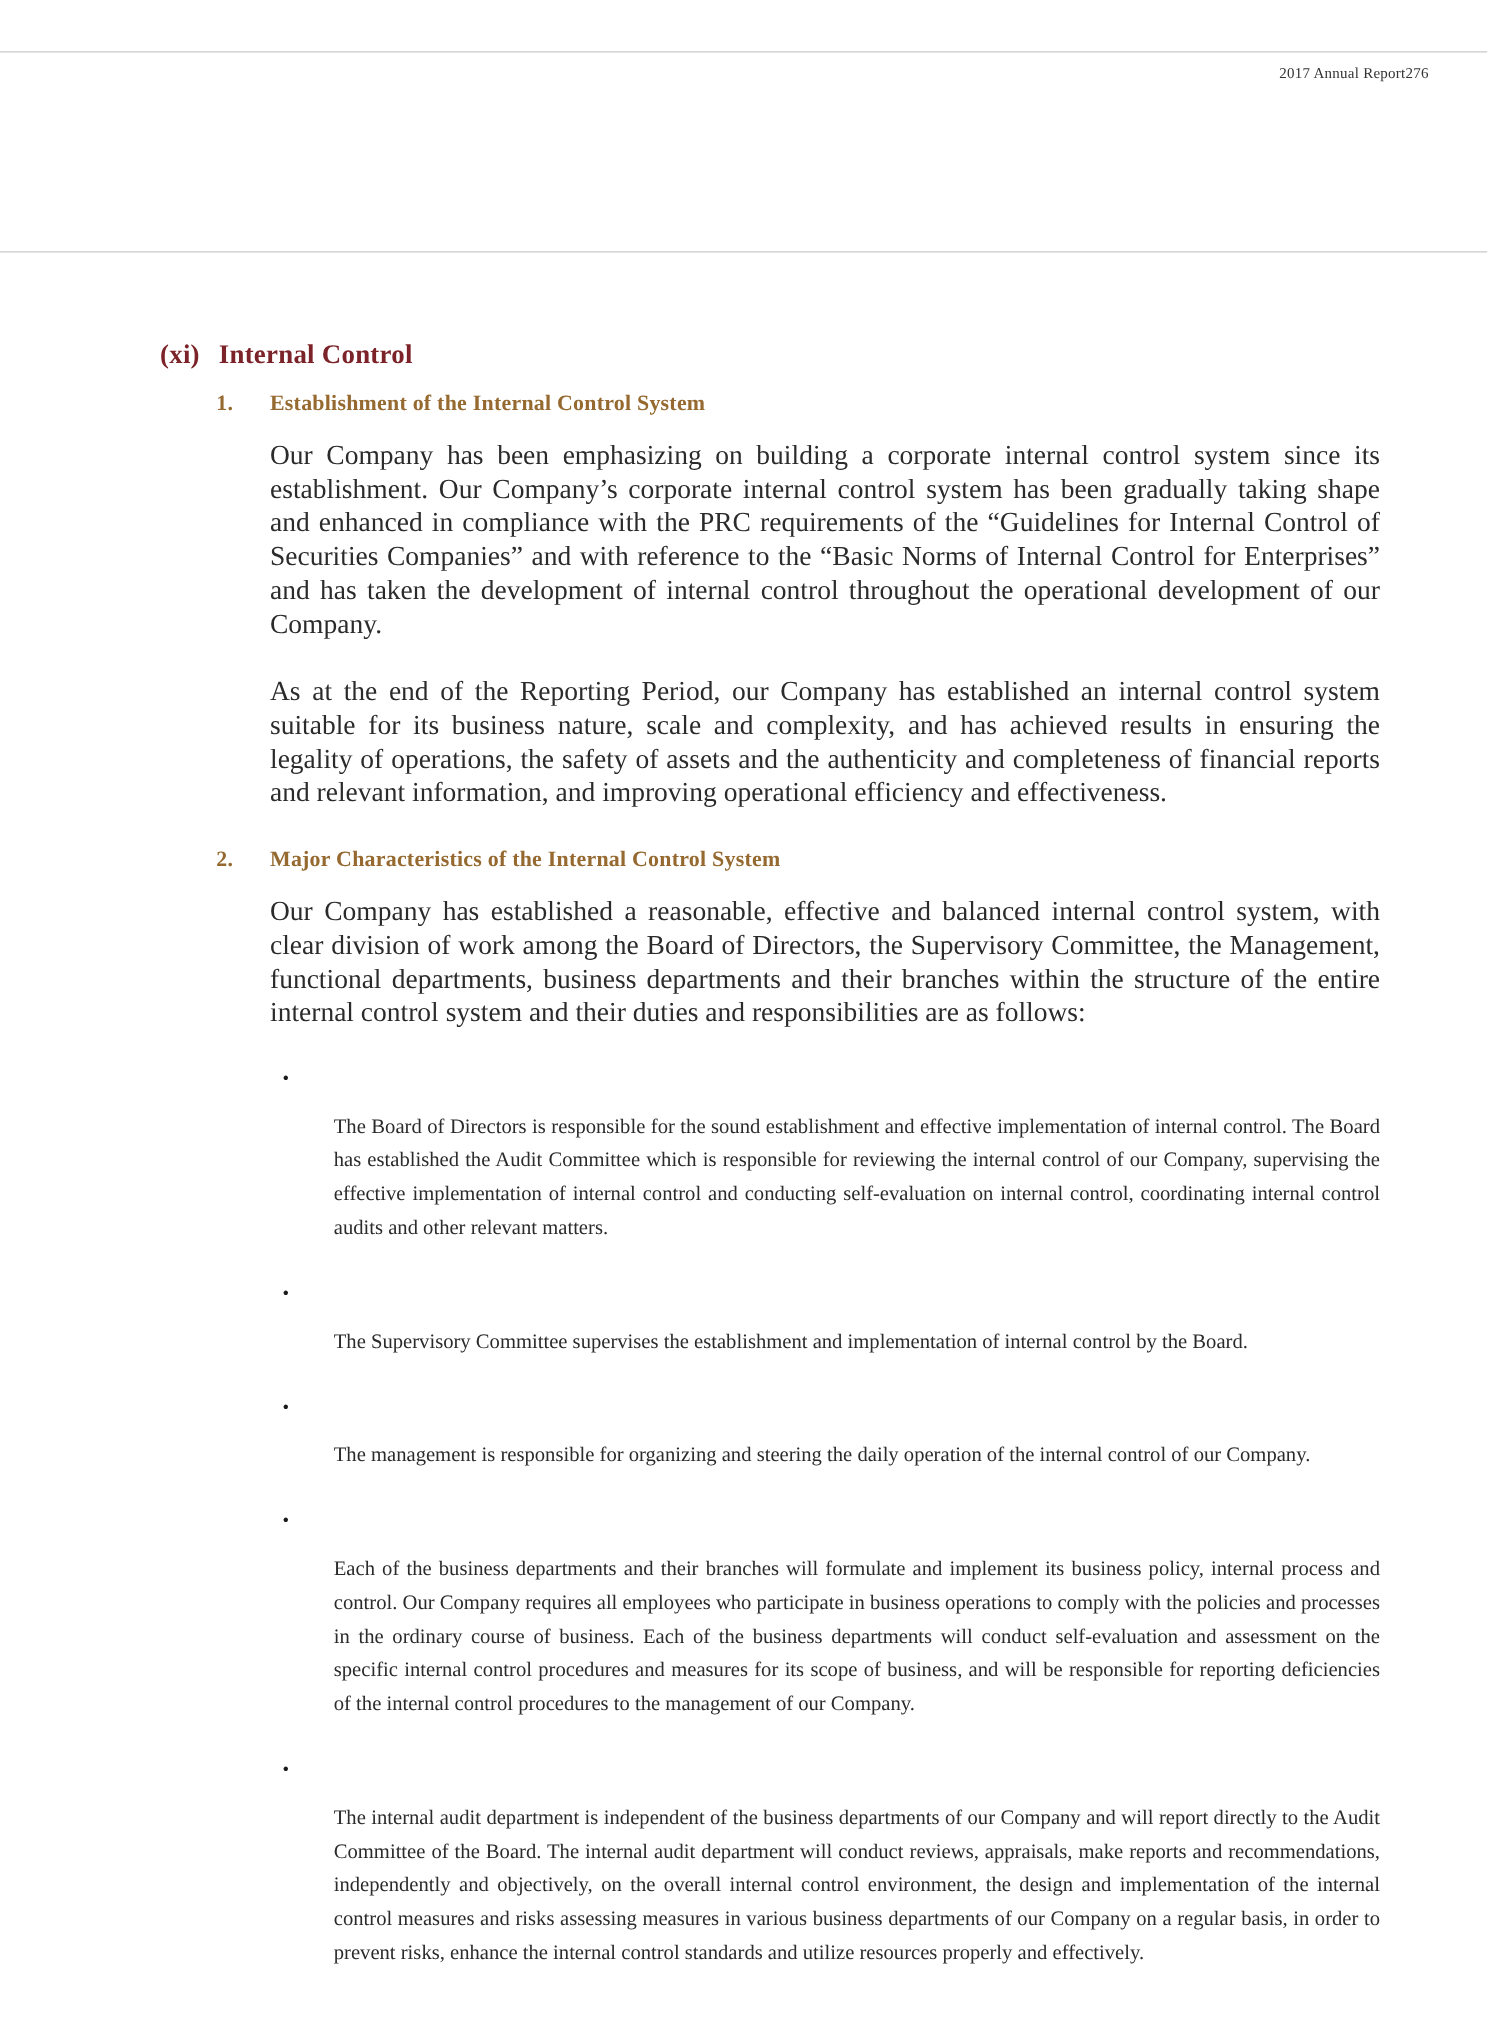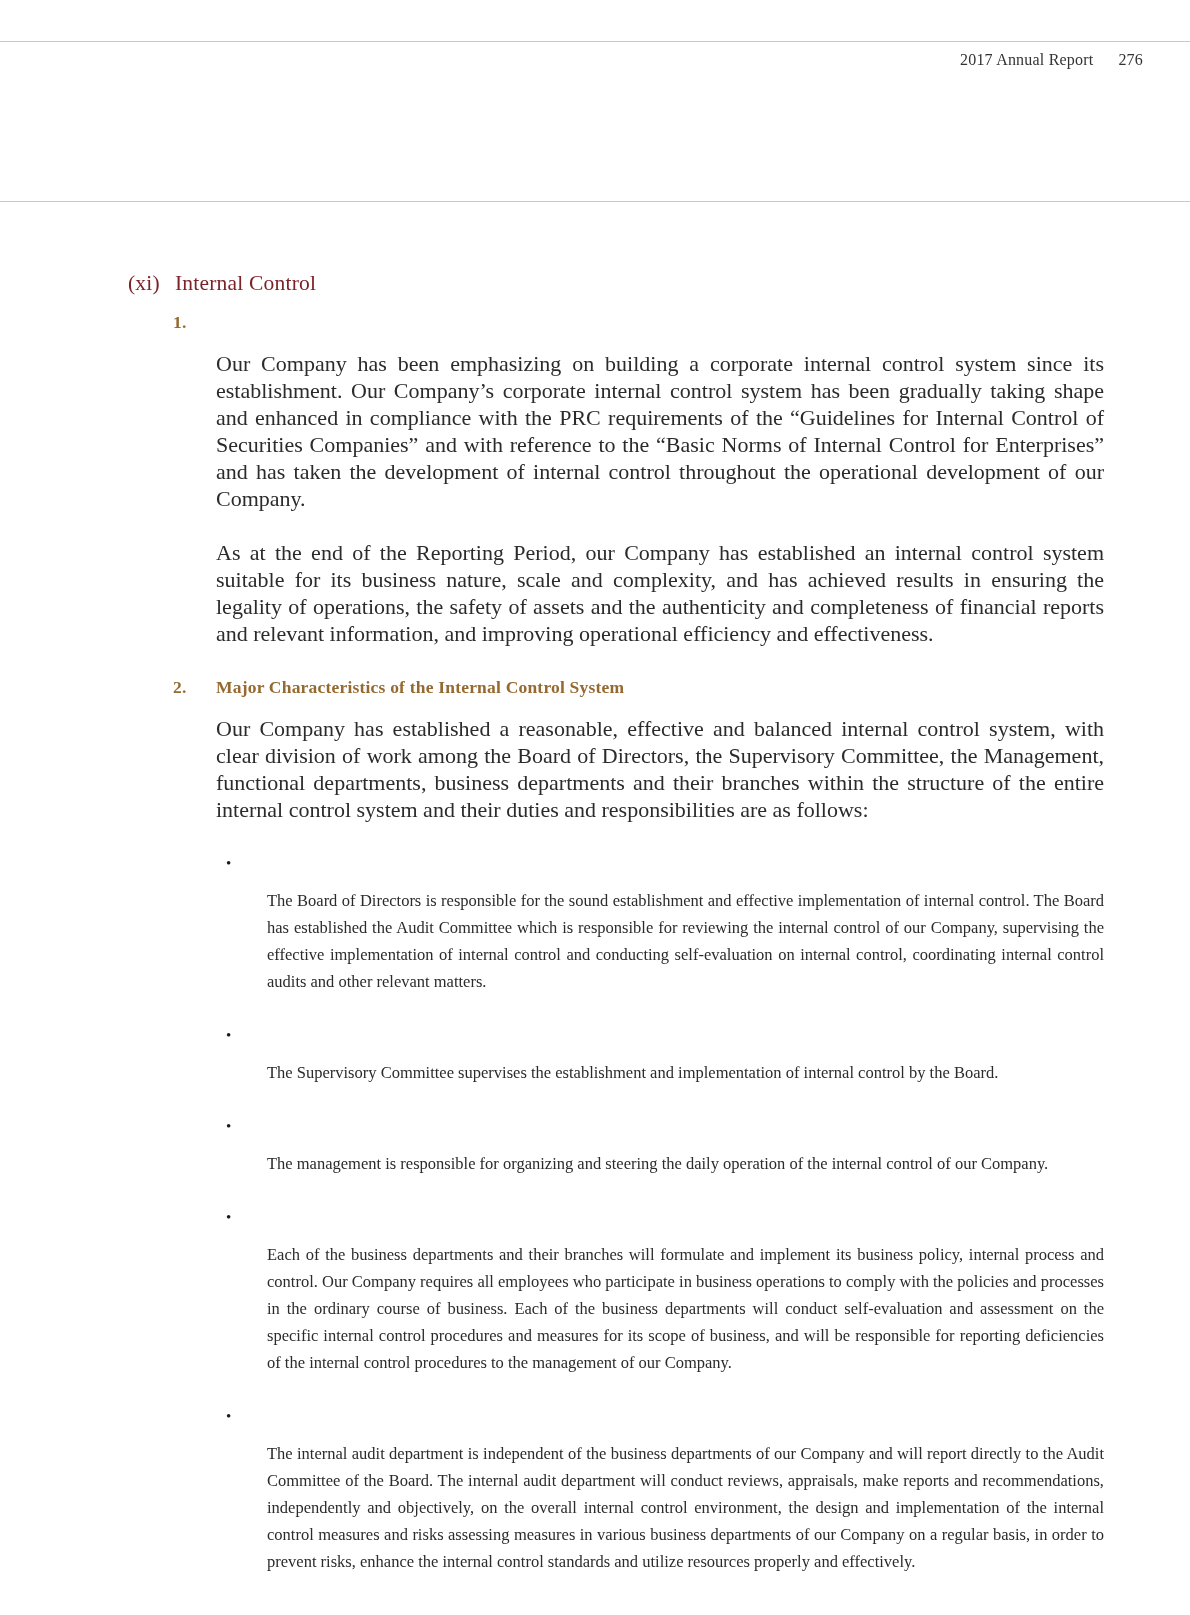--- a/index.html
+++ b/index.html
@@ -21,37 +21,36 @@
     background: #c9c9c9;
   }
   .rule-top { top: 41px; }
   .rule-bottom-of-header { top: 201px; }
   .running-header {
     position: absolute;
     top: 51px;
     right: 47px;
     display: flex;
     align-items: center;
-    gap: 25px;
-    font-size: 16px;
+    font-size: 12px;
     color: #333333;
     letter-spacing: 0.2px;
   }
   .content {
     position: absolute;
     top: 0;
     left: 0;
     width: 1190px;
     padding-top: 269px;
   }
   .h1-row {
     display: flex;
     margin: 0 0 12px 128px;
     font-size: 21.5px;
-    font-weight: normal;
+    font-weight: bold;
     line-height: 28px;
     color: #7b2328;
     letter-spacing: 0.2px;
   }
   .h1-num { width: 47px; flex: 0 0 auto; }
   .h2-row {
     display: flex;
     margin: 0 0 14px 173px;
     font-size: 17.5px;
     font-weight: bold;
@@ -105,20 +104,21 @@
 
   <div class="content">
 
     <div class="h1-row">
       <span class="h1-num">(xi)</span>
       <span>Internal Control</span>
     </div>
 
     <div class="h2-row">
       <span class="h2-num">1.</span>
+      <span>Establishment of the Internal Control System</span>
     </div>
 
     <p class="para">Our Company has been emphasizing on building a corporate internal control system since its establishment. Our Company’s corporate internal control system has been gradually taking shape and enhanced in compliance with the PRC requirements of the “Guidelines for Internal Control of Securities Companies” and with reference to the “Basic Norms of Internal Control for Enterprises” and has taken the development of internal control throughout the operational development of our Company.</p>
     <p class="para">As at the end of the Reporting Period, our Company has established an internal control system suitable for its business nature, scale and complexity, and has achieved results in ensuring the legality of operations, the safety of assets and the authenticity and completeness of financial reports and relevant information, and improving operational efficiency and effectiveness.</p>
 
     <div class="h2-row">
       <span class="h2-num">2.</span>
       <span>Major Characteristics of the Internal Control System</span>
     </div>
 

